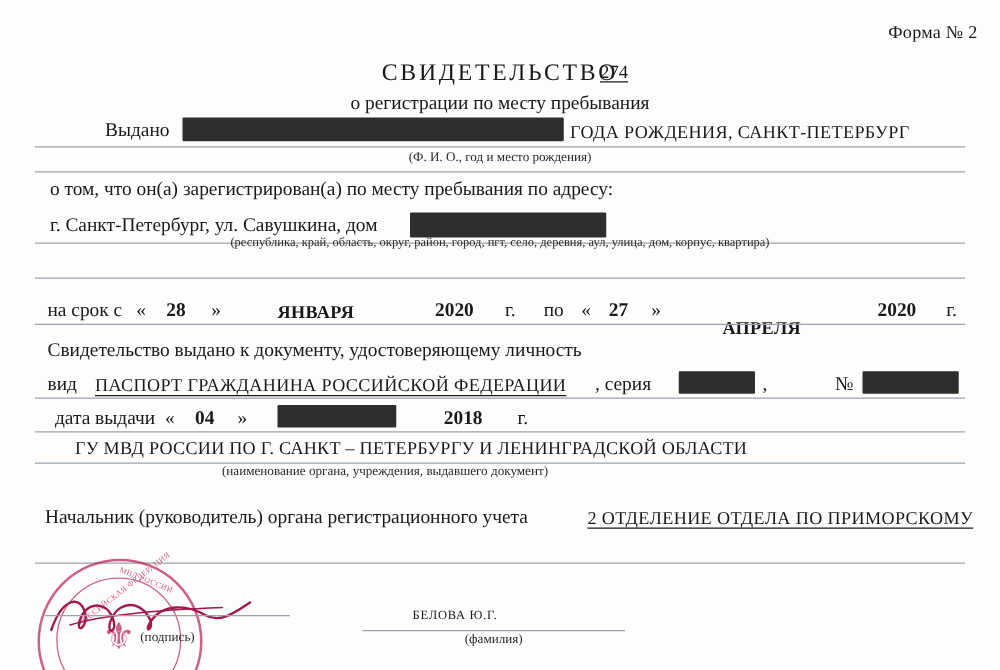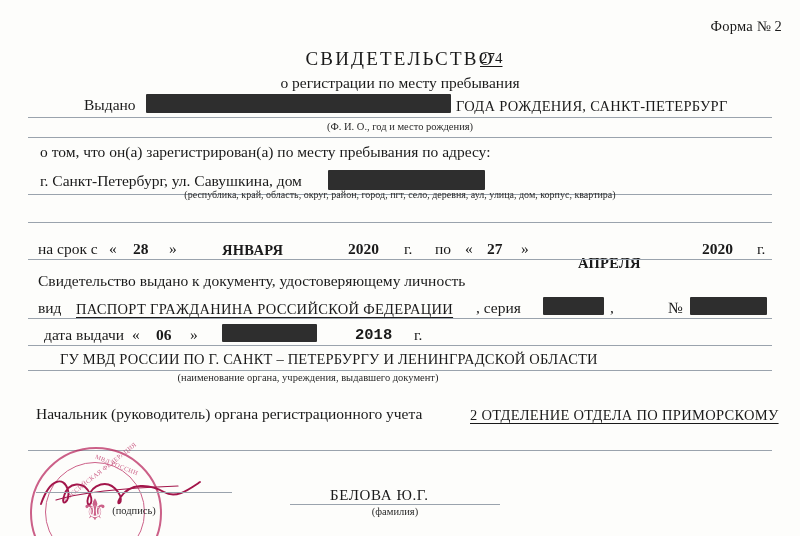--- a/index.html
+++ b/index.html
@@ -121,21 +121,21 @@
   .sig {
     left: 38px;
     top: 470px;
     width: 170px;
     height: 42px;
     color: #a3164b;
   }
   .sig svg { display: block; }
 
   .center-name {
-    font-size: 15px;
+    font-size: 10px;
     letter-spacing: 0.6px;
   }
 </style>
 </head>
 <body>
 
 <div id="page">
 
   <div class="abs form-no">Форма № 2</div>
 
@@ -182,24 +182,24 @@
   <div class="abs caps uline" style="left:76px; top:301px;">ПАСПОРТ ГРАЖДАНИНА РОССИЙСКОЙ ФЕДЕРАЦИИ</div>
   <div class="abs lbl" style="left:476px; top:299px;">, серия</div>
   <div class="abs redact" style="left:543px; top:297px; width:61px; height:18px;"></div>
   <div class="abs lbl" style="left:610px; top:299px;">,</div>
   <div class="abs lbl" style="left:668px; top:299px;">№</div>
   <div class="abs redact" style="left:690px; top:297px; width:77px; height:18px;"></div>
   <div class="abs rule" style="left:28px; top:318px; width:744px;"></div>
 
   <div class="abs lbl" style="left:44px; top:326px;">дата выдачи</div>
   <div class="abs lbl" style="left:132px; top:326px;">«</div>
-  <div class="abs lbl" style="left:156px; top:326px; font-weight:bold;">06</div>
+  <div class="abs lbl" style="left:156px; top:326px; font-weight:bold;">04</div>
   <div class="abs lbl" style="left:190px; top:326px;">»</div>
   <div class="abs redact" style="left:222px; top:324px; width:95px; height:18px;"></div>
-  <div class="abs lbl" style="left:355px; top:326px; font-weight:bold;font-family:Liberation Mono, monospace;">2018</div>
+  <div class="abs lbl" style="left:355px; top:326px; font-weight:bold;">2018</div>
   <div class="abs lbl" style="left:414px; top:326px;">г.</div>
   <div class="abs rule" style="left:28px; top:345px; width:744px;"></div>
 
   <div class="abs caps" style="left:36px; top:351px; letter-spacing:0.2px;margin-left:24px;">ГУ  МВД  РОССИИ  ПО  Г. САНКТ – ПЕТЕРБУРГУ  И  ЛЕНИНГРАДСКОЙ ОБЛАСТИ</div>
   <div class="abs rule" style="left:28px; top:370px; width:744px;"></div>
   <div class="abs small-caption" style="left:28px; top:372px; width:560px;">(наименование органа, учреждения, выдавшего документ)</div>
 
   <div class="abs lbl" style="left:36px; top:405px;">Начальник (руководитель) органа регистрационного учета</div>
   <div class="abs caps uline" style="left:470px; top:407px;">2 ОТДЕЛЕНИЕ ОТДЕЛА  ПО ПРИМОРСКОМУ</div>
   <div class="abs rule" style="left:28px; top:450px; width:744px;"></div>

